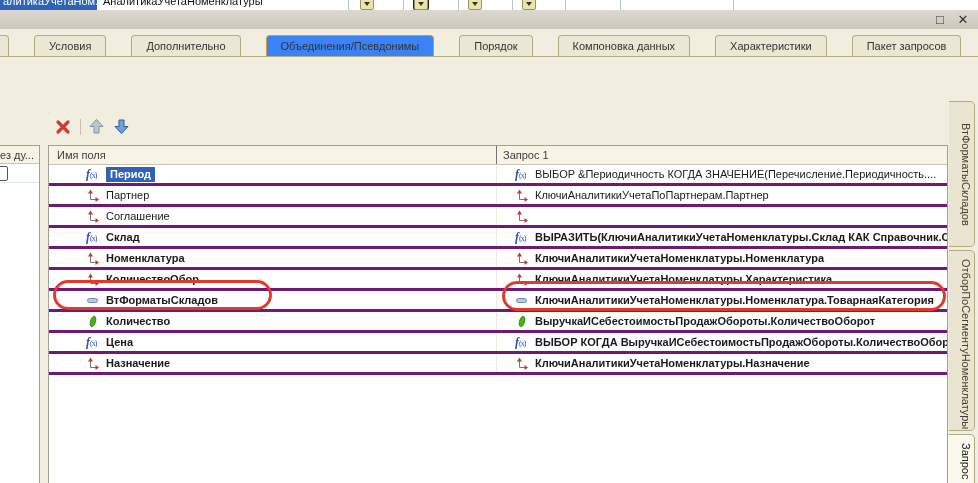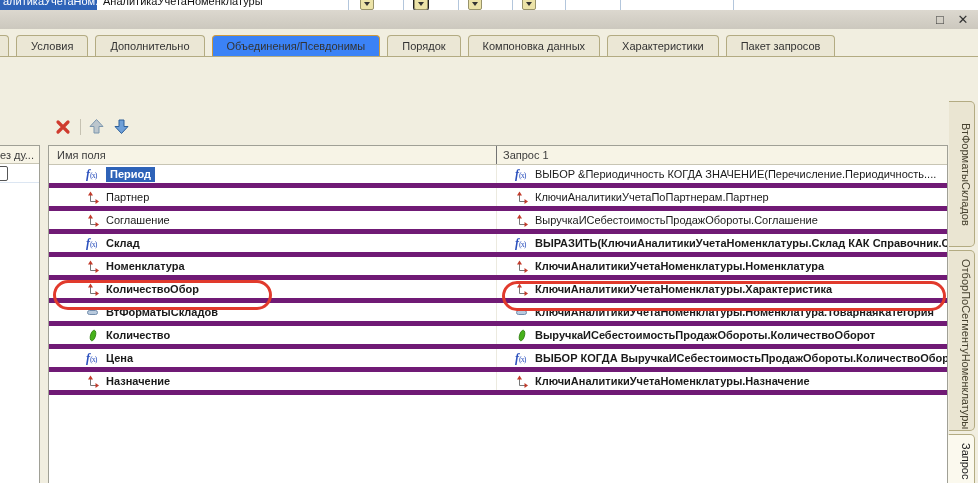--- a/index.html
+++ b/index.html
@@ -13,21 +13,21 @@
   .vline{position:absolute;top:0;width:1px;height:10px;background:#b3c6dc;}
   .ddbtn{position:absolute;top:-5px;width:14px;height:15px;background:#ece3a8;border:1px solid #98936a;border-radius:2px;box-sizing:border-box;}
   .ddbtn:after{content:"";position:absolute;left:3px;top:6px;border-left:3px solid transparent;border-right:3px solid transparent;border-top:4px solid #333;}
   .ddbtn.focused{outline:1px solid #222;outline-offset:0px;}
 
   
   .titlebar{position:absolute;left:0;top:10px;width:978px;height:19px;background:linear-gradient(#dcd8cf,#ccc8be);z-index:2;}
   .winbtn{position:absolute;top:1px;width:20px;height:17px;text-align:center;font-size:13px;line-height:17px;color:#333;cursor:default;}
 
   
-  .tabbar{position:absolute;left:0;top:29px;width:978px;height:27px;display:flex;align-items:flex-end;gap:7px;overflow:hidden;z-index:2;}
+  .tabbar{position:absolute;left:0;top:29px;width:978px;height:27px;display:flex;align-items:flex-end;gap:25px;overflow:hidden;z-index:2;}
   .tab{background:#ebe7d5;border:1px solid #b3ab82;border-bottom:none;border-radius:4px 4px 0 0;padding:4px 14px 4px 14px;white-space:nowrap;color:#333;position:relative;}
   .tab.active{background:#3b82f6;border-color:#cd9a3f;z-index:4;box-shadow:0 1px 0 #f3f0e2;}
 
   
   .content{position:absolute;left:0;top:56px;width:978px;height:427px;background:#f1eee0;border-top:1px solid #b3ab82;box-sizing:border-box;}
 
   
   .tbicon{position:absolute;cursor:pointer;}
   .tbsep{position:absolute;left:80px;top:62px;width:1px;height:16px;background:#c6c2b2;}
 
@@ -35,21 +35,21 @@
   .left-panel{position:absolute;left:0;top:88px;width:40px;height:369px;background:#fff;border:1px solid #a0a096;border-left:none;box-sizing:border-box;overflow:hidden;}
   .left-panel .hdr{height:18px;background:#f7f4e6;border-bottom:1px solid #c8c5b4;padding:3px 0 0 0;box-sizing:border-box;color:#3c3c3c;white-space:nowrap;overflow:hidden;}
   .left-panel .lrow{height:18px;border-bottom:1px solid #dce6f2;position:relative;}
   .chkpart{position:absolute;left:-7px;top:2px;width:13px;height:13px;border:1px solid #555;background:#fff;border-radius:2px;}
 
   
   .main-table{position:absolute;left:48px;top:88px;width:900px;height:384px;background:#fff;border:1px solid #a0a096;box-sizing:border-box;overflow:hidden;}
   .thead{display:flex;height:18px;background:#f7f4e6;border-bottom:1px solid #c8c5b4;color:#3c3c3c;}
   .thead .c1{width:447px;flex:none;padding:3px 0 0 8px;box-sizing:border-box;}
   .thead .c2{flex:1;padding:3px 0 0 6px;border-left:1px solid #737373;box-sizing:border-box;}
-  .trow{display:flex;height:18px;border-bottom:5px solid #701a75;align-items:center;cursor:default;}
+  .trow{display:flex;height:18px;border-bottom:3px solid #701a75;align-items:center;cursor:default;}
   .trow .c1{width:447px;flex:none;display:flex;align-items:center;padding-left:37px;box-sizing:border-box;overflow:hidden;white-space:nowrap;}
   .trow .c2{flex:1;display:flex;align-items:center;padding-left:18px;border-left:1px solid #eceadf;box-sizing:border-box;overflow:hidden;white-space:nowrap;height:100%;}
   .trow .lbl{margin-left:6px;}
   .trow.b .lbl{font-weight:bold;}
   .sel-lbl{background:#2e63b8;color:#fff;font-weight:bold;padding:1px 4px 2px 4px;}
   .ic{width:14px;height:13px;flex:none;display:inline-block;position:relative;}
   .ic-fx{color:#2b50bd;font-family:"Liberation Serif",serif;font-style:italic;font-weight:bold;font-size:12px;line-height:13px;white-space:nowrap;}
   .ic-fx i{font-size:8px;font-style:normal;font-weight:normal;letter-spacing:-1px;}
 
   
@@ -161,21 +161,20 @@
                   <polygon points="9.5,8 13,10.5 9.5,13" fill="#c23a2a"></polygon>
                 </svg></span>
               <span class="lbl">Соглашение</span>
             </div>
             <div class="c2">
               <span class="ic"><svg width="14" height="13">
                   <path d="M4.5 3.5 V10.5 H10" stroke="#777" stroke-width="1" fill="none"></path>
                   <polygon points="2,4.5 4.5,0.5 7,4.5" fill="#c23a2a"></polygon>
                   <polygon points="9.5,8 13,10.5 9.5,13" fill="#c23a2a"></polygon>
                 </svg></span>
-              <span class="lbl">ВыручкаИСебестоимостьПродажОбороты.Соглашение</span>
             </div>
           </div>
           <div class="trow b">
             <div class="c1">
               <span class="ic ic-fx">f<i>(x)</i></span>
               <span class="lbl">Склад</span>
             </div>
             <div class="c2">
               <span class="ic ic-fx">f<i>(x)</i></span>
               <span class="lbl">ВЫРАЗИТЬ(КлючиАналитикиУчетаНоменклатуры.Склад КАК Справочник.С...</span>

